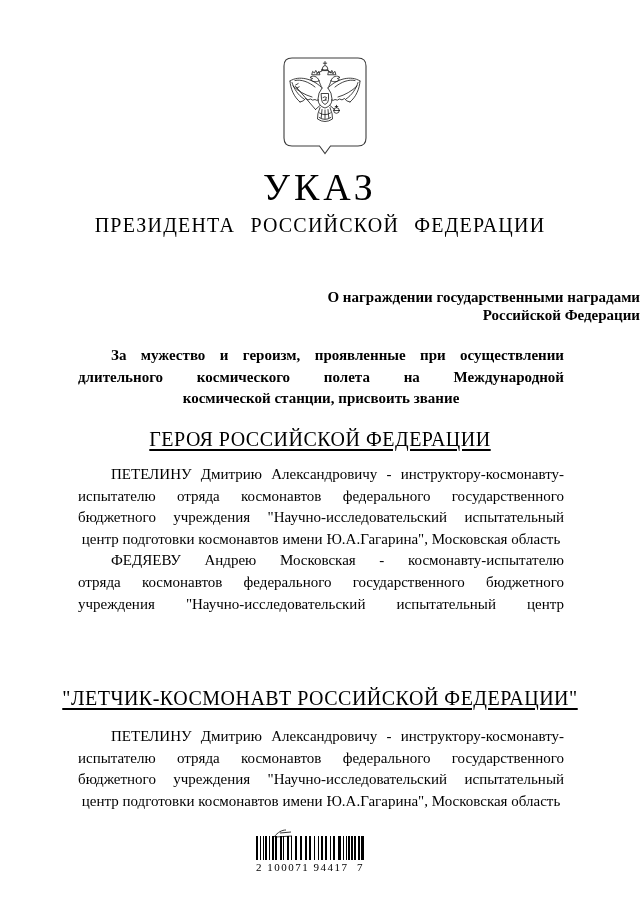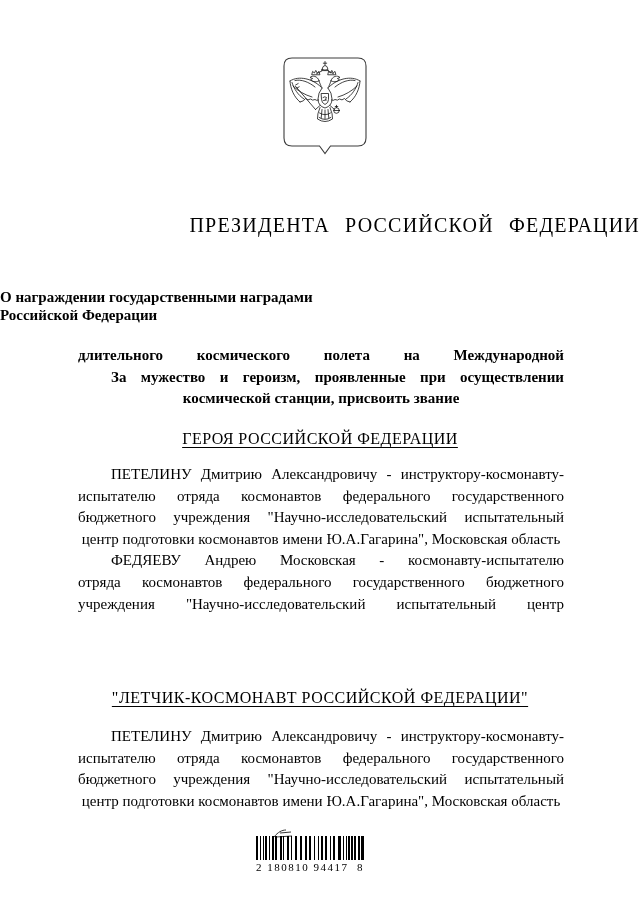--- a/index.html
+++ b/index.html
@@ -7,37 +7,37 @@
     width:640px;height:905px;background:#ffffff;color:#000;
     font-family:"Liberation Serif","DejaVu Serif",serif;
     position:relative;overflow:hidden;
   }
   .page{position:absolute;inset:0;}
   
   .emblem{position:absolute;left:281px;top:55px;width:88px;height:102px;}
   
   .title1{position:absolute;left:0;top:167px;width:640px;text-align:center;
     font-size:38px;line-height:40px;letter-spacing:4px;}
-  .title2{position:absolute;left:0;top:213px;width:640px;text-align:right;
+  .title2{position:absolute;left:0;top:213px;width:640px;text-align:center;
     font-size:20px;line-height:24px;letter-spacing:1.2px;word-spacing:0.45em;}
   
-  .subject{position:absolute;left:0;top:288px;width:640px;text-align:left;
+  .subject{position:absolute;left:0;top:288px;width:640px;text-align:right;
     font-weight:bold;font-size:15px;line-height:18px;}
   
   .col{position:absolute;left:78px;width:486px;font-size:15px;line-height:21.6px;}
   .jl{white-space:nowrap;text-align:justify;text-align-last:justify;}
   .ll{white-space:nowrap;text-align:center;}
   .ind{text-indent:33px;}
   .bold{font-weight:bold;}
   .preamble{top:345px;}
   .block1{top:464px;}
   .intro{top:648px;}
   .block2{top:726px;}
   .center-head{position:absolute;left:0;width:640px;text-align:center;
-    font-size:16px;line-height:20px;letter-spacing:0.5px;}
+    font-size:20px;line-height:20px;letter-spacing:0.5px;}
   .center-head span{text-decoration:underline;text-underline-offset:3px;}
   .head1{top:429px;}
   .head2{top:688px;}
   
   .print-mark{position:absolute;left:272px;top:825px;width:24px;height:11px;}
   .barcode{position:absolute;left:252px;top:836px;width:116px;text-align:center;}
   .bars{width:108px;height:24px;margin:0 auto;overflow:hidden;white-space:nowrap;
     font-size:0;text-align:left;}
   .bars i{display:inline-block;height:100%;background:#000;vertical-align:top;}
   .digits{font-size:11px;line-height:12px;margin-top:1px;letter-spacing:1.5px;
@@ -84,30 +84,31 @@
         <path d="M39,50.5 l-4.5,4 M49,50.5 l4.5,4"></path>
 
         <path d="M34.5,54.5 L16,33 M16,33 l-1.6,-1.8 M16,33 l2.2,-1.2 M14.6,30 l2.6,-1.5"></path>
 
         <circle cx="55.5" cy="55.5" r="2.8"></circle>
         <path d="M55.5,52.7 v-2.4 M54.2,51.5 h2.6 M52.7,55.5 h5.6"></path>
       </g>
     </svg>
   </div>
 
+  <div class="title1">УКАЗ</div>
   <div class="title2">ПРЕЗИДЕНТА  РОССИЙСКОЙ  ФЕДЕРАЦИИ</div>
 
   <div class="subject">
     <div>О награждении государственными наградами</div>
     <div>Российской Федерации</div>
   </div>
 
   <div class="col preamble bold">
+    <div class="jl ind">За мужество и героизм, проявленные при осуществлении</div>
     <div class="jl">длительного космического полета на Международной</div>
-    <div class="jl ind">За мужество и героизм, проявленные при осуществлении</div>
     <div class="ll">космической станции, присвоить звание</div>
   </div>
 
   <div class="center-head head1">
     <span>ГЕРОЯ РОССИЙСКОЙ ФЕДЕРАЦИИ</span>
   </div>
 
   <div class="col block1">
     <div>
       <div class="jl ind">ПЕТЕЛИНУ Дмитрию Александровичу - инструктору-космонавту-</div>
@@ -141,16 +142,16 @@
       <g fill="none" stroke="#222" stroke-width="0.9">
         <path d="M2,9 C6,4 10,2 14,2"></path>
         <path d="M8,5 L19,4"></path>
         <path d="M4,9 L20,8"></path>
       </g>
     </svg>
   </div>
 
   <div class="barcode">
     <div class="bars"><i style="width:2px;margin-right:2px"></i><i style="width:1px;margin-right:2px"></i><i style="width:1px;margin-right:1px"></i><i style="width:2px;margin-right:2px"></i><i style="width:1px;margin-right:2px"></i><i style="width:2px;margin-right:1px"></i><i style="width:2px;margin-right:3px"></i><i style="width:2px;margin-right:1px"></i><i style="width:1px;margin-right:3px"></i><i style="width:2px;margin-right:2px"></i><i style="width:1px;margin-right:3px"></i><i style="width:2px;margin-right:3px"></i><i style="width:2px;margin-right:3px"></i><i style="width:2px;margin-right:2px"></i><i style="width:2px;margin-right:3px"></i><i style="width:1px;margin-right:3px"></i><i style="width:1px;margin-right:2px"></i><i style="width:2px;margin-right:2px"></i><i style="width:2px;margin-right:3px"></i><i style="width:1px;margin-right:2px"></i><i style="width:2px;margin-right:3px"></i><i style="width:3px;margin-right:2px"></i><i style="width:1px;margin-right:2px"></i><i style="width:1px;margin-right:1px"></i><i style="width:2px;margin-right:1px"></i><i style="width:2px;margin-right:1px"></i><i style="width:2px;margin-right:2px"></i><i style="width:2px;margin-right:1px"></i><i style="width:3px;margin-right:1px"></i></div>
-    <div class="digits">2 180810 94417  8</div>
+    <div class="digits">2 100071 94417  7</div>
   </div>
 
 </div>
 
 </body></html>

